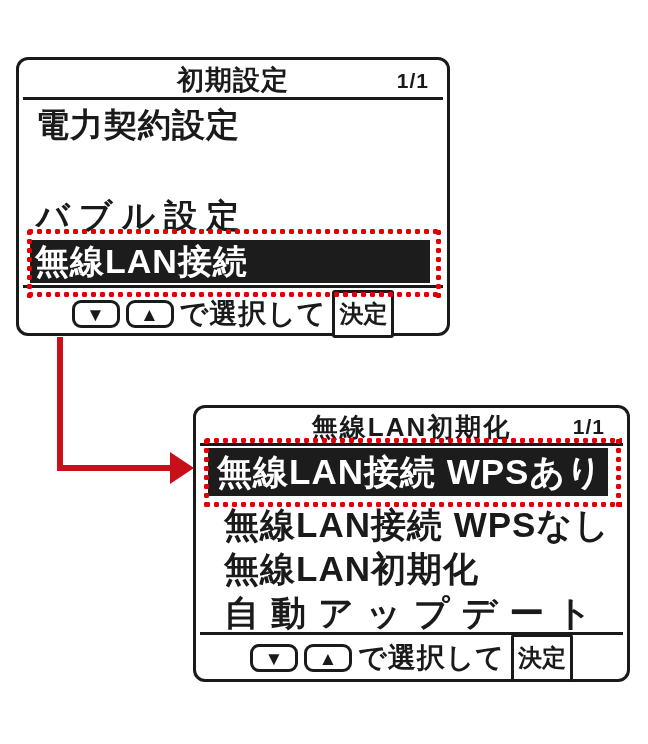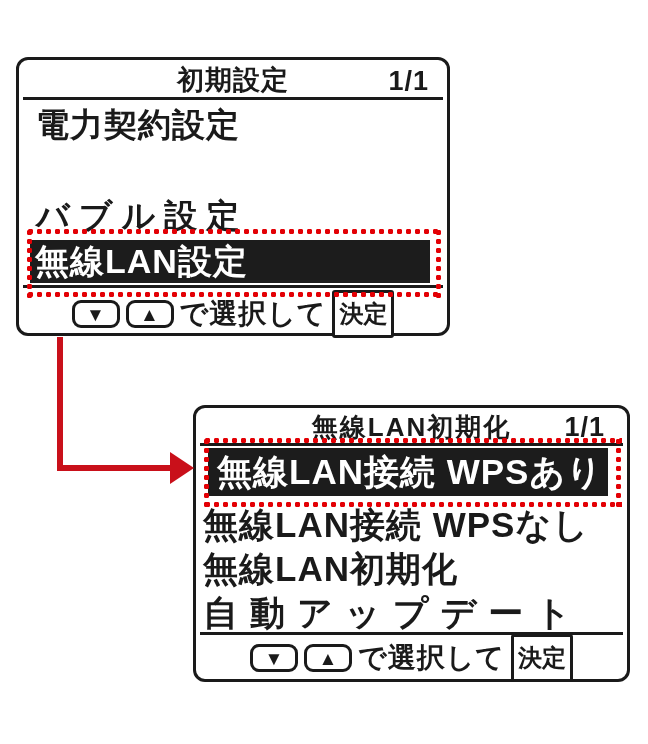--- a/index.html
+++ b/index.html
@@ -36,41 +36,41 @@
 
   .title-row{position:absolute;left:0;right:0;top:0;height:38px;}
   .lcd-title{
     position:absolute;left:0;right:0;top:0;
     text-align:center;line-height:40px;font-size:27px;
     letter-spacing:1px;
   }
   .screen2 .lcd-title{font-size:26px;letter-spacing:2px;line-height:38px;}
   .page-ind{
     position:absolute;top:4px;right:18px;
-    font-size:27px;line-height:34px;letter-spacing:1px;
+    font-size:21px;line-height:34px;letter-spacing:1px;
   }
   .screen2 .page-ind{right:22px;top:2px;}
 
   .rule{position:absolute;left:4px;right:4px;height:3px;background:var(--ink);}
   .screen1 .title-rule{top:37px;}
   .screen2 .title-rule{top:35px;}
   .screen1 .help-rule{top:225px;}
   .screen2 .help-rule{top:224px;}
 
   
   .menu-item{
     position:absolute;left:0;right:10px;
     font-size:33px;line-height:45px;height:45px;
     padding-left:17px;letter-spacing:1px;
     white-space:nowrap;overflow:hidden;
   }
   .screen1 .mi-1{top:42px;}
   .screen1 .mi-2{top:89px;}
   .screen1 .mi-3{top:136px;letter-spacing:9px;font-family:Liberation Mono, monospace;}
-  .screen2 .menu-item{font-size:35px;padding-left:7px;}
+  .screen2 .menu-item{font-size:35px;padding-left:28px;}
   .screen2 .mi-2{top:94px;}
   .screen2 .mi-3{top:138px;}
   .screen2 .mi-4{top:182px;letter-spacing:12px;}
 
   .menu-item.selected{
     background:var(--highlight-bg);
     color:var(--highlight-text);
   }
   .screen1 .mi-4{
     top:180px;left:11px;width:400px;right:auto;
@@ -141,21 +141,21 @@
 
   <section class="lcd screen1">
     <div class="title-row">
       <span class="lcd-title">初期設定</span>
       <span class="page-ind">1/1</span>
     </div>
     <div class="rule title-rule"></div>
 
     <div class="menu-item mi-1">電力契約設定</div>
     <div class="menu-item mi-3">バブル設定</div>
-    <div class="menu-item selected mi-4">無線LAN設定</div>
+    <div class="menu-item selected mi-4">無線LAN接続</div>
 
     <div class="rule help-rule"></div>
 
     <div class="help-row">
       <span class="key-btn">
           <span class="tri">▼</span>
         </span>
       <span class="key-btn">
           <span class="tri">▲</span>
         </span>

